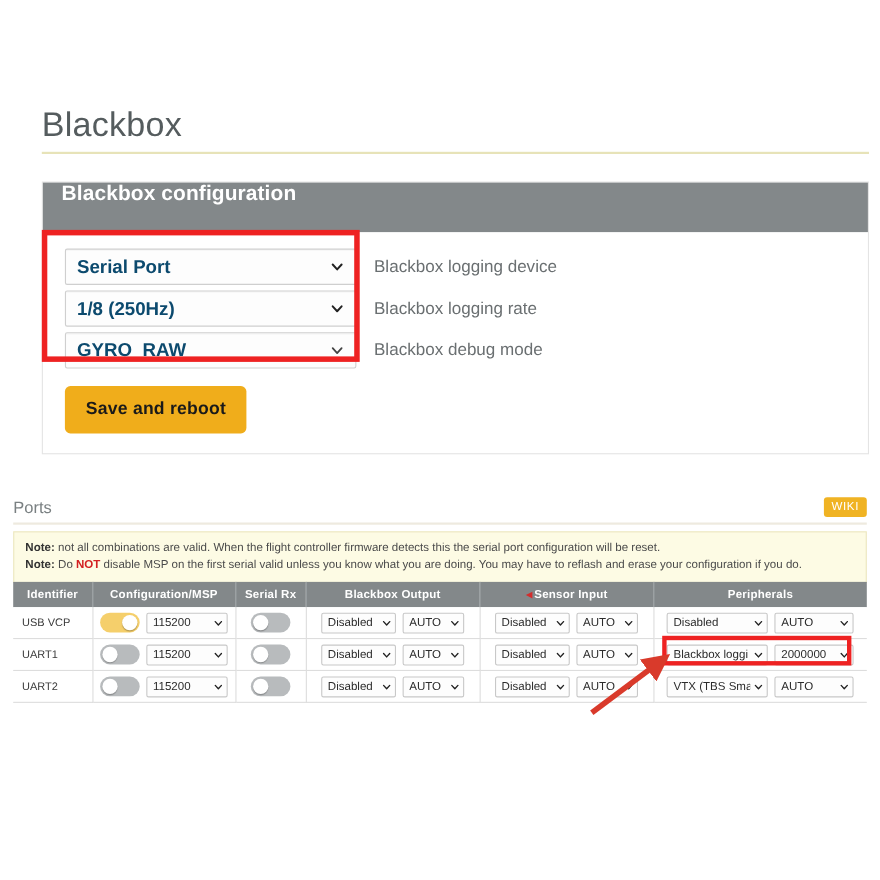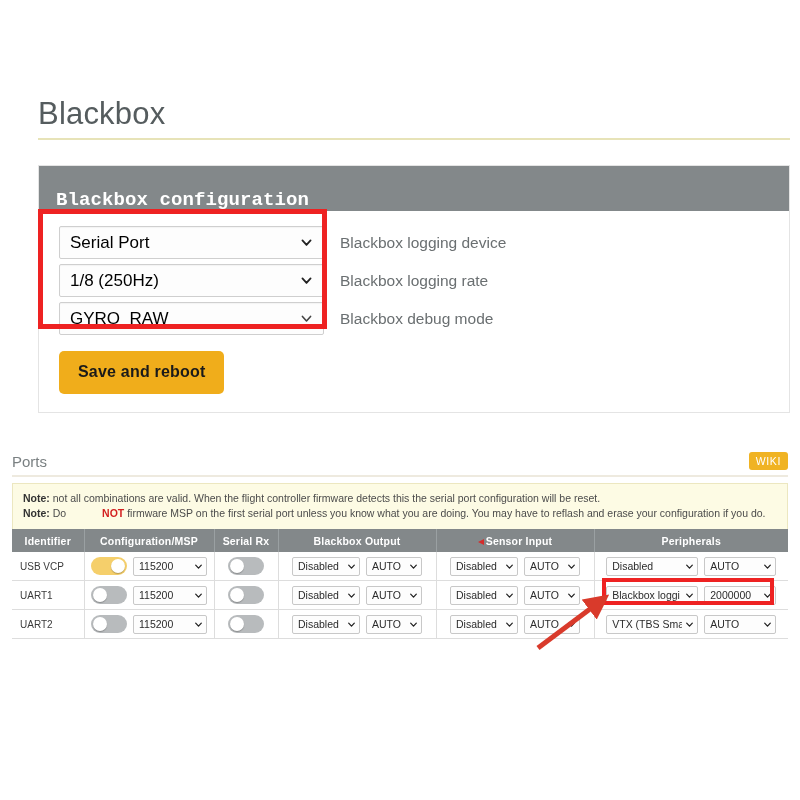--- a/index.html
+++ b/index.html
@@ -47,24 +47,23 @@
     width: 752px;
     height: 248px;
     background: #ffffff;
     border: 1px solid #e4e4e4;
     box-sizing: border-box;
   }
   .panel-header {
     height: 45px;
     background: #83888a;
     display: flex;
-    align-items: flex-end;
+    align-items: flex-start;
     padding-left: 17px;
     box-sizing: border-box;
-    font-family: Liberation Mono, monospace;
   }
   .panel-header-title {
     color: #ffffff;
     font-size: 19px;
     font-weight: bold;
     letter-spacing: 0.1px;
   }
   .panel-body {
     position: relative;
     padding: 13px 0 0 0;
@@ -85,24 +84,25 @@
     border: 1px solid #cfcfcf;
     border-radius: 2px;
     box-sizing: border-box;
     display: flex;
     align-items: center;
     padding: 0 10px;
     box-shadow: 0 1px 1px rgba(0,0,0,0.04) inset;
   }
   .select-box .sel-text {
     font-size: 17px;
-    color: #000000;
+    color: #0c4a6e;
     flex: 1;
     white-space: nowrap;
     overflow: hidden;
+    font-weight: bold;
   }
   .chev {
     width: 13px;
     height: 13px;
     flex: 0 0 auto;
     display: block;
   }
   .config-label {
     font-size: 15.5px;
     color: #6a6f71;
@@ -175,21 +175,21 @@
     border: 1px solid #ece7c0;
     padding: 7px 10px 8px 10px;
   }
   .note-line {
     font-size: 10.5px;
     color: #4b4b4b;
     line-height: 15px;
     white-space: nowrap;
   }
   .note-line b { font-weight: bold; color: #333; }
-  .note-line .not { color: #d32020; font-weight: bold; margin-left: 33px; }
+  .note-line .not { color: #d32020; font-weight: bold; }
 
   
   .ports-table {
     position: absolute;
     left: 12px;
     top: 529px;
     width: 776px;
     border-collapse: collapse;
     table-layout: fixed;
     box-sizing: border-box;
@@ -366,21 +366,21 @@
   <div class="ports-head">
     <span class="ports-title">Ports</span>
     <span class="wiki-badge">WIKI</span>
   </div>
 
   <div class="note-box">
     <div class="note-line">
       <b>Note:</b><span> not all combinations are valid. When the flight controller firmware detects this the serial port configuration will be reset.</span>
     </div>
     <div class="note-line">
-      <b>Note:</b><span> Do </span><span class="not">NOT</span><span> firmware MSP on the first serial port unless you know what you are doing. You may have to reflash and erase your configuration if you do.</span>
+      <b>Note:</b><span> Do </span><span class="not">NOT</span><span> disable MSP on the first serial valid unless you know what you are doing. You may have to reflash and erase your configuration if you do.</span>
     </div>
   </div>
 
   <table class="ports-table">
     <colgroup>
       <col style="width:72px">
       <col style="width:130px">
       <col style="width:64px">
       <col style="width:158px">
       <col style="width:158px">

